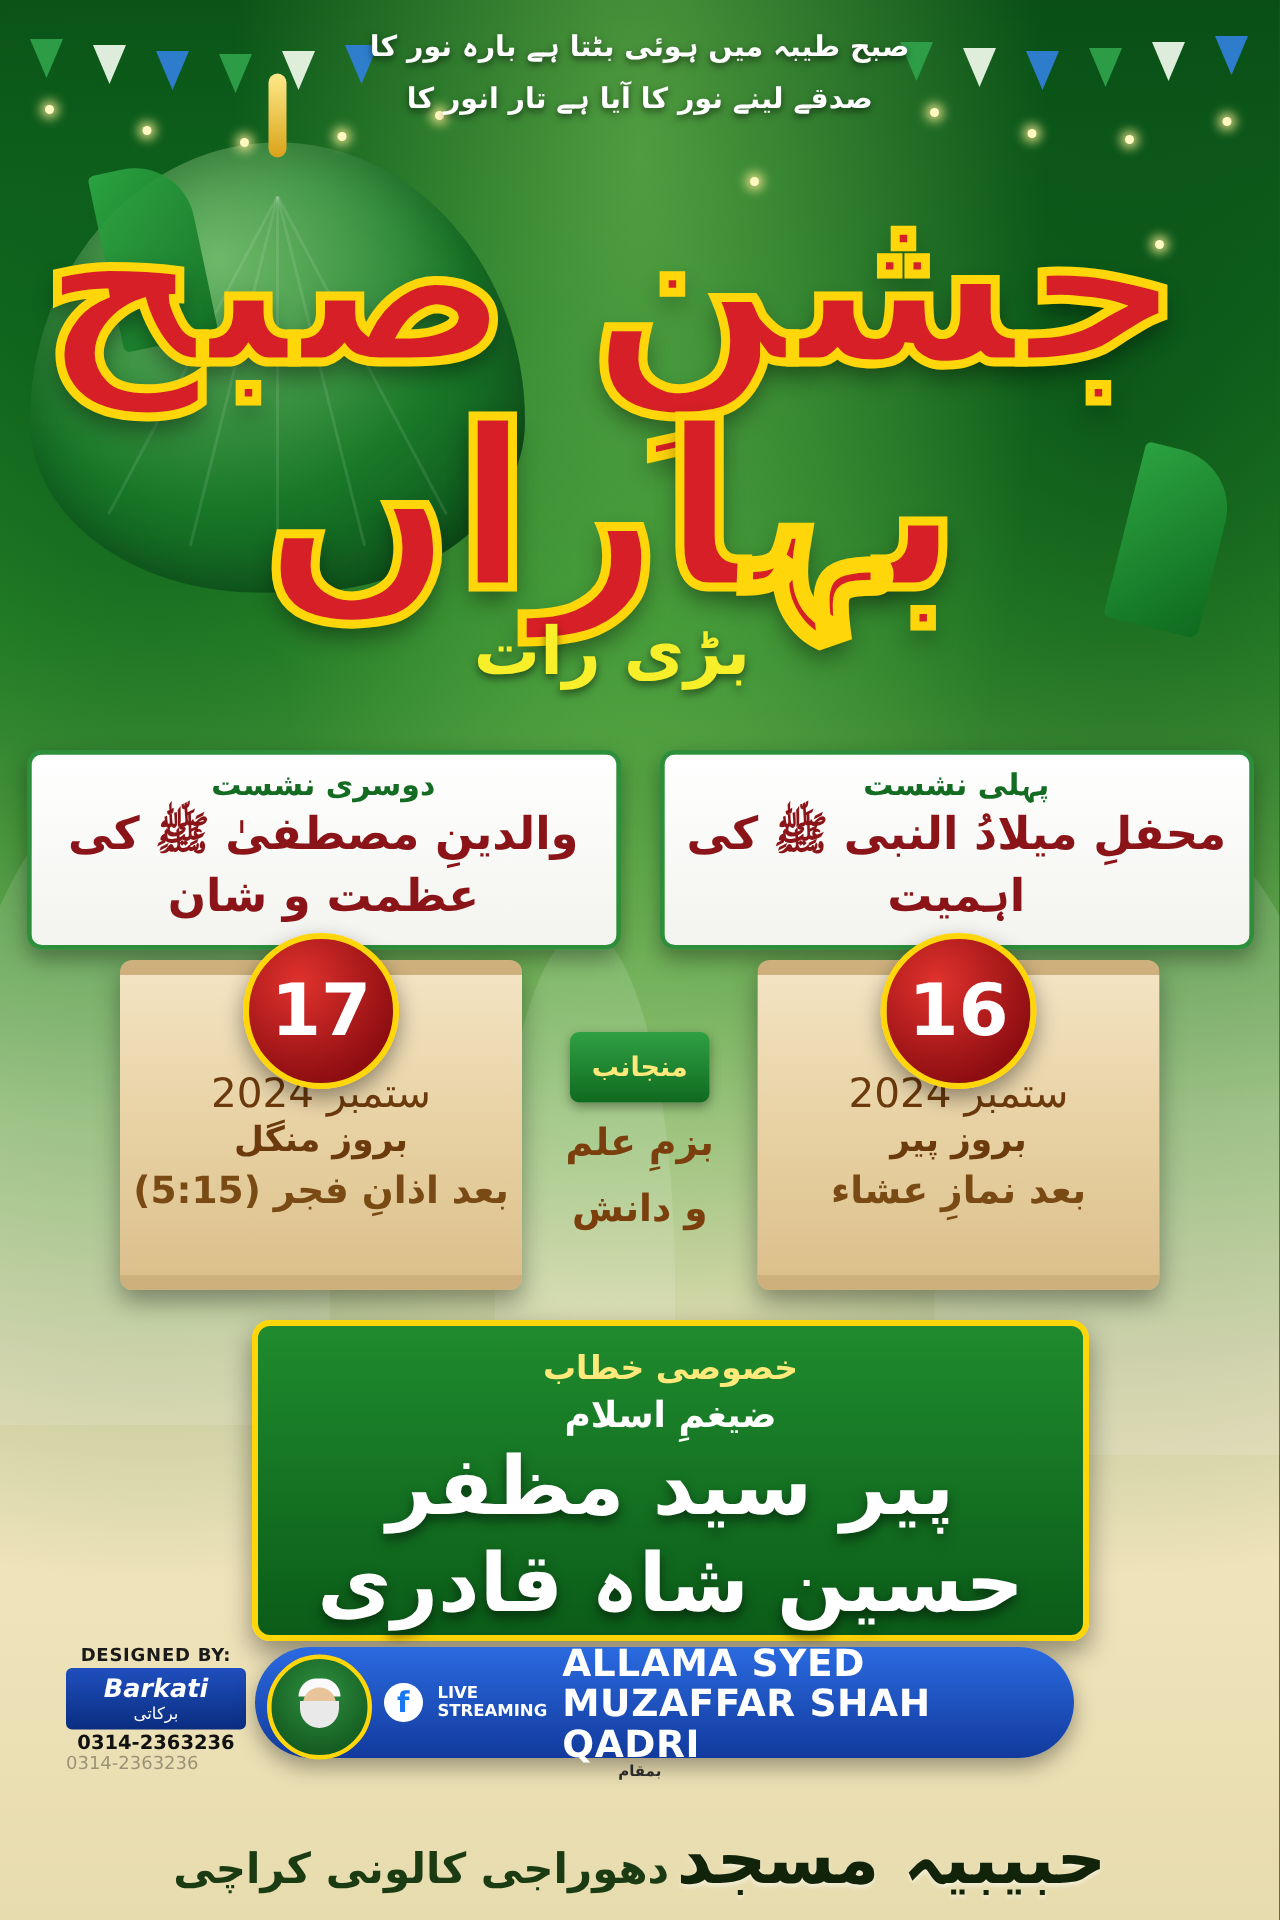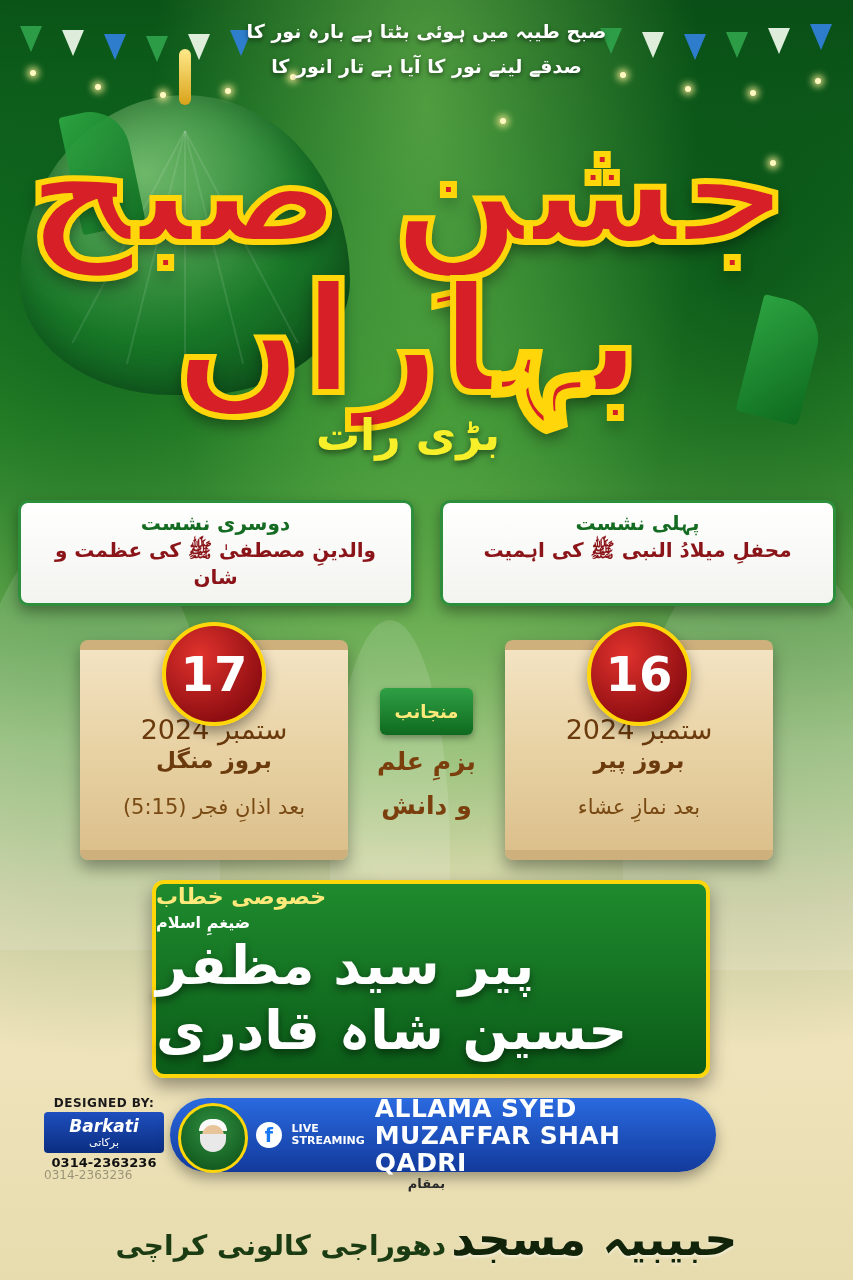--- a/index.html
+++ b/index.html
@@ -77,21 +77,21 @@
 
   
   .sessions{position:absolute;top:500px;left:0;width:853px;display:flex;justify-content:center;gap:26px;direction:rtl;}
   .session{
     width:370px;border-radius:10px;padding:8px 10px 12px;
     background:linear-gradient(180deg,#ffffff 0%,#f3f3ef 100%);
     border:3px solid #2d8f3c;box-shadow:0 6px 14px rgba(0,0,0,.35);
     text-align:center;direction:rtl;
   }
   .session-kicker{font-size:20px;color:#146b22;font-weight:bold;}
-  .session-title{font-size:20px;color:#8a1418;font-weight:bold;margin-top:2px;line-height:1.35;}
+  .session-title{font-size:30px;color:#8a1418;font-weight:bold;margin-top:2px;line-height:1.35;}
 
   
   .dates{position:absolute;top:630px;left:0;width:853px;height:250px;}
   .scroll{
     position:absolute;top:10px;width:268px;height:200px;
     background:linear-gradient(180deg,#f3e3c2 0%,#e8d2a4 50%,#dcc08c 100%);
     border-radius:8px;box-shadow:0 8px 16px rgba(0,0,0,.35);
     border-top:10px solid #cdb07c;border-bottom:10px solid #cdb07c;
     direction:rtl;text-align:center;color:#5a3a12;
   }
@@ -100,41 +100,41 @@
   .badge{
     position:absolute;top:-28px;left:50%;transform:translateX(-50%);
     width:96px;height:96px;border-radius:50%;
     background:radial-gradient(circle at 35% 30%,#e0322d,#8d0d11 75%);
     border:4px solid #ffd60a;color:#fff;font-size:48px;font-weight:bold;
     display:flex;align-items:center;justify-content:center;
     box-shadow:0 6px 14px rgba(0,0,0,.4);
   }
   .scroll-month{margin-top:64px;font-size:27px;font-weight:normal;color:#6b3a0d;}
   .scroll-day{font-size:23px;font-weight:bold;margin-top:2px;color:#6b3a0d;}
-  .scroll-time{font-size:21px;margin-top:22px;color:#7a4a14;font-weight:normal;}
+  .scroll-time{font-size:25px;margin-top:6px;color:#7a4a14;font-weight:bold;}
   .middle-tag{
     position:absolute;top:58px;left:50%;transform:translateX(-50%);width:210px;text-align:center;direction:rtl;
   }
   .tag-chip{
     display:inline-block;background:linear-gradient(180deg,#2fa044,#0f6a1f);
     color:#ffe97a;font-weight:bold;font-size:18px;padding:13px 14px;border-radius:6px;
     box-shadow:0 3px 7px rgba(0,0,0,.35);
   }
   .tag-line{margin-top:10px;font-size:25px;font-weight:bold;color:#7a3f0c;line-height:1.35;}
 
   
   .speaker{
-    position:absolute;top:880px;left:152px;width:550px;height:190px;
+    position:absolute;top:880px;left:168px;width:550px;height:190px;
     background:linear-gradient(180deg,#1f8b2e,#0b5c18);
     border:4px solid #ffd60a;border-radius:12px;
     box-shadow:0 8px 18px rgba(0,0,0,.40);
-    text-align:left;direction:rtl;padding-top:0;
+    text-align:center;direction:rtl;padding-top:16px;
   }
   .speaker-kicker{color:#ffe97a;font-size:22px;font-weight:bold;}
-  .speaker-sub{color:#ffffff;font-size:16px;font-weight:bold;margin-top:4px;}
+  .speaker-sub{color:#ffffff;font-size:24px;font-weight:bold;margin-top:4px;}
   .speaker-name{color:#ffffff;font-size:54px;font-weight:bold;margin-top:2px;line-height:1.2;text-shadow:0 4px 8px rgba(0,0,0,.5);}
 
   
   .designer{
     position:absolute;left:44px;top:1096px;width:120px;text-align:center;color:#1a1a1a;
   }
   .designer-label{font-size:12px;font-weight:bold;letter-spacing:.5px;}
   .designer-card{
     margin-top:2px;background:linear-gradient(180deg,#1f4fbe,#0a2d80);
     color:#fff;border-radius:4px;padding:4px 2px;
@@ -164,21 +164,21 @@
   }
   .live-text{color:#fff;font-size:11px;font-weight:bold;line-height:1.1;}
   .live-name{color:#fff;font-size:25px;font-weight:bold;line-height:1.08;letter-spacing:.4px;}
 
   
   .footer{
     position:absolute;left:0;bottom:14px;width:853px;text-align:center;direction:rtl;color:#0d2e0c;
   }
   .footer-logo{
     display:block;margin:0 auto 2px;width:44px;height:34px;
-    color:#2a2a2a;font-size:13px;font-weight:bold;direction:rtl;
+    color:#2a2a2a;font-size:10px;font-weight:bold;direction:rtl;
   }
   .footer-name{font-size:46px;font-weight:bold;color:#11240a;text-shadow:0 2px 3px rgba(255,255,255,.5);}
   .footer-addr{font-size:28px;font-weight:bold;color:#1b3b12;}
   .watermark{
     position:absolute;left:44px;top:1168px;font-size:12px;color:rgba(0,0,0,.35);
   }
 </style>
 </head>
 <body>
 

